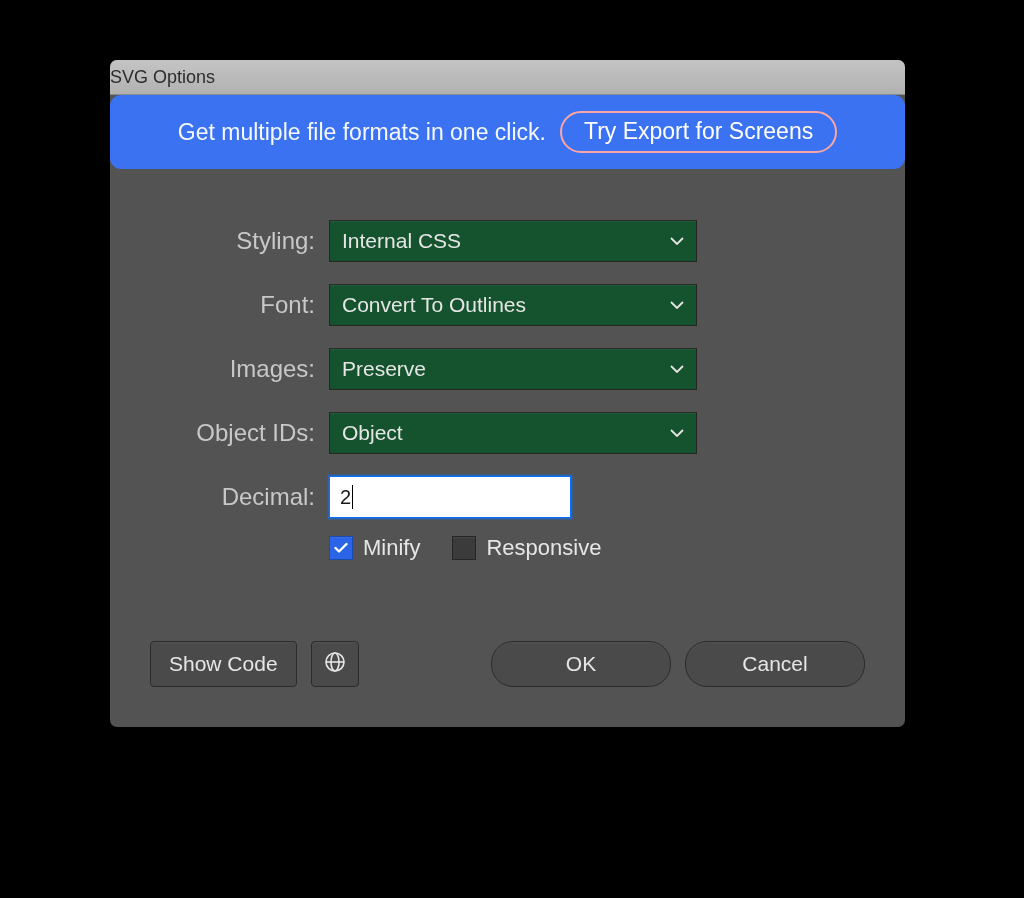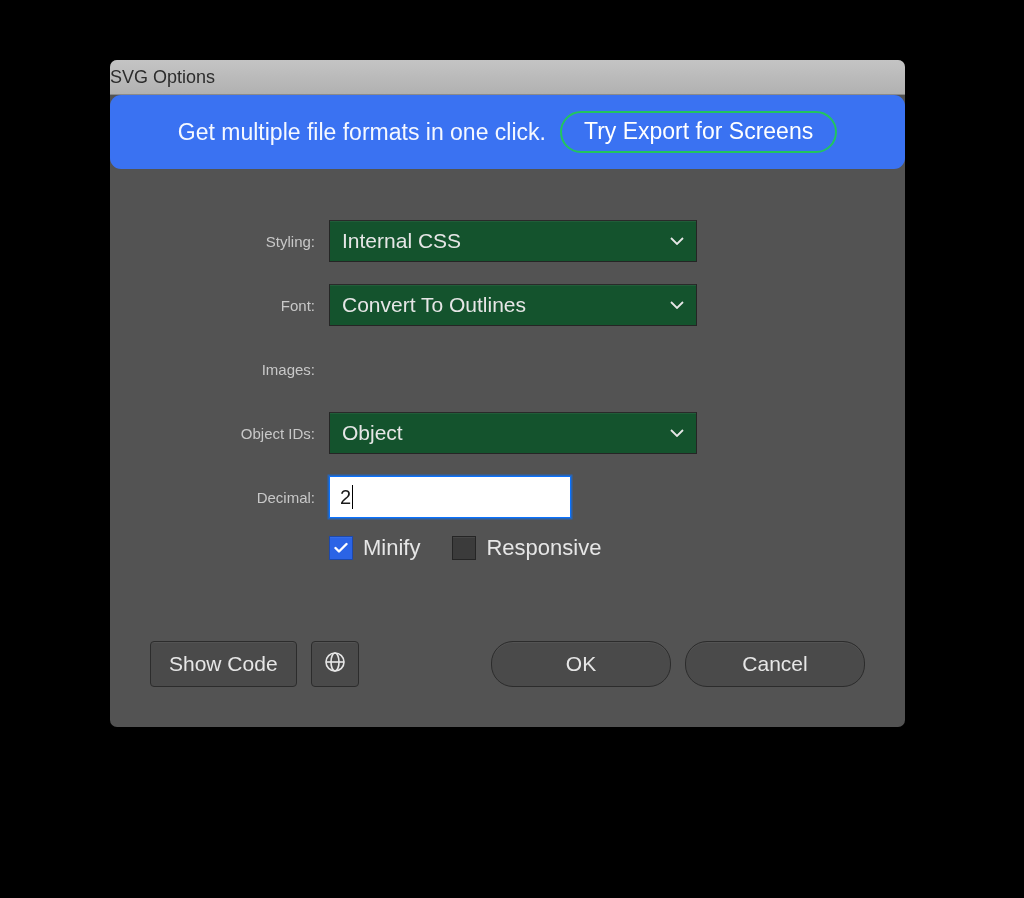--- a/index.html
+++ b/index.html
@@ -39,21 +39,21 @@
     display: flex;
     align-items: center;
     justify-content: center;
     gap: 14px;
     color: #f5f8ff;
     font-size: 23px;
     border-radius: 11px;
   }
 
   .try-btn {
-    border: 2px solid #22c55e;
+    border: 2px solid #fca5a5;
     border-radius: 22px;
     padding: 5px 22px 6px;
     color: #fff;
     font-size: 23px;
     cursor: pointer;
   }
 
   .body {
     padding: 52px 40px 40px 40px;
   }
@@ -62,21 +62,21 @@
     display: flex;
     align-items: center;
     height: 40px;
     margin-bottom: 24px;
   }
 
   .label {
     width: 165px;
     text-align: right;
     color: #c8c8c8;
-    font-size: 15px;
+    font-size: 24px;
     padding-right: 14px;
   }
 
   .select {
     width: 342px;
     height: 40px;
     background: #14532d;
     border: 1px solid #252525;
     border-top-color: #2a2a2a;
     box-shadow: inset 0 1px 0 rgba(255,255,255,0.06);
@@ -226,20 +226,28 @@
         <span class="chevron">
           <svg width="14" height="8" viewBox="0 0 14 8" fill="none">
               <path d="M1 1 L7 7 L13 1" stroke-width="1.8"></path>
             </svg>
         </span>
       </div>
     </div>
 
     <div class="row">
       <div class="label">Images:</div>
+      <div class="select">
+        <span>Preserve</span>
+        <span class="chevron">
+          <svg width="14" height="8" viewBox="0 0 14 8" fill="none">
+              <path d="M1 1 L7 7 L13 1" stroke-width="1.8"></path>
+            </svg>
+        </span>
+      </div>
     </div>
 
     <div class="row">
       <div class="label">Object IDs:</div>
       <div class="select">
         <span>Object</span>
         <span class="chevron">
           <svg width="14" height="8" viewBox="0 0 14 8" fill="none">
               <path d="M1 1 L7 7 L13 1" stroke-width="1.8"></path>
             </svg>

